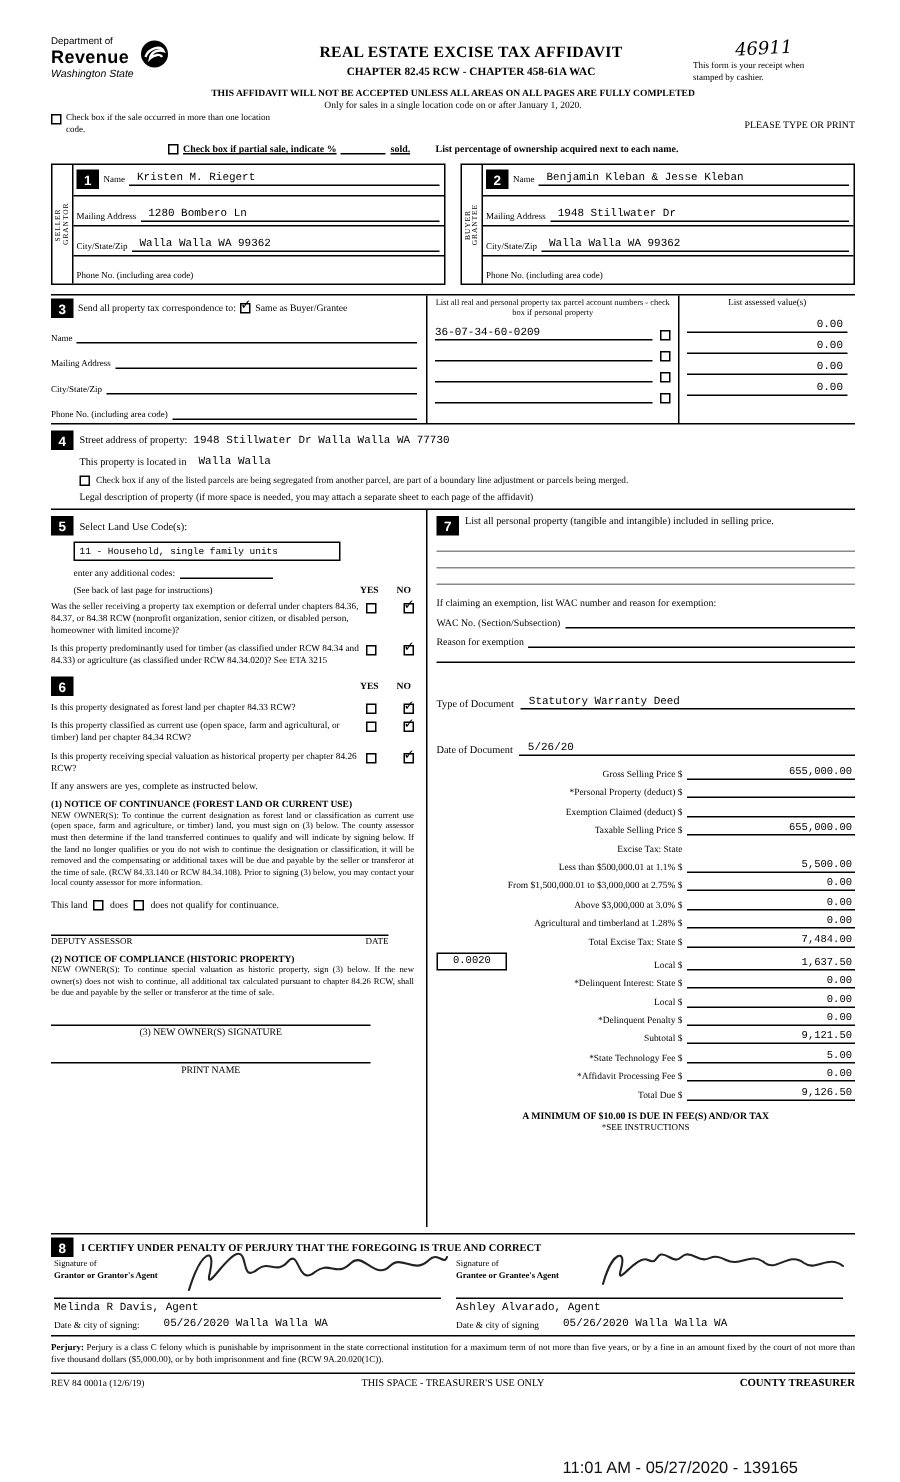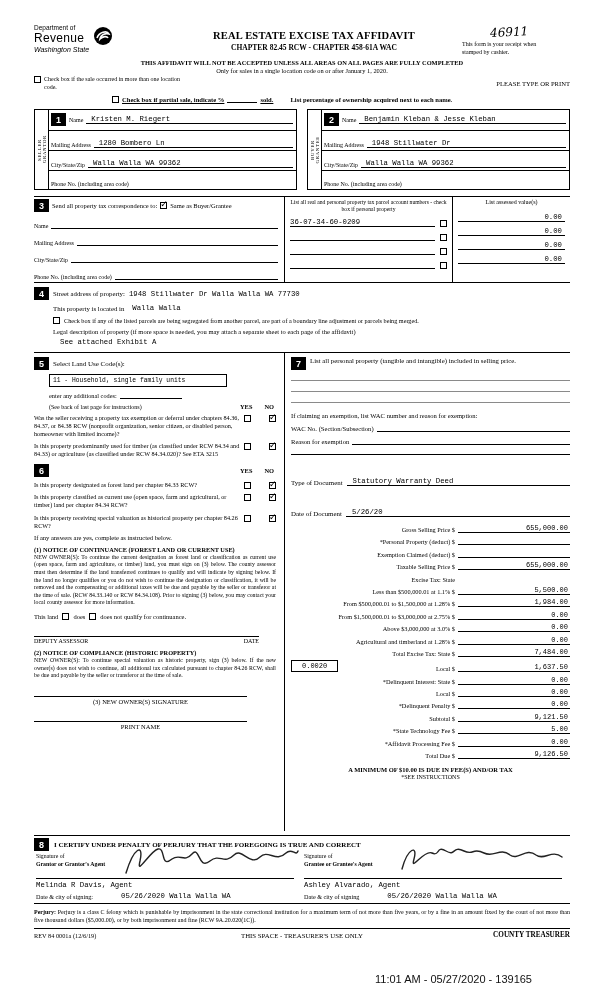--- a/index.html
+++ b/index.html
@@ -12,21 +12,21 @@
   .u{text-decoration:underline}
   .secnum{display:inline-flex;align-items:center;justify-content:center;background:#000;color:#fff;width:15px;height:13px;font-weight:bold;font-size:9px;font-family:"Liberation Sans",sans-serif;flex:none}
   .cb{display:inline-block;width:7px;height:7px;border:1px solid #000;position:relative;flex:none;background:#fff;vertical-align:middle}
   .cb.checked::after{content:"\2713";position:absolute;left:-1px;top:-4px;font-size:9px;font-weight:bold;font-family:"DejaVu Sans",sans-serif}
   .spacer{flex:1}
   
   .hrow1{display:flex;align-items:flex-start}
   .logo-block{width:132px}
   .dor{display:flex;gap:4px;font-family:"Liberation Sans",sans-serif}
   .dept1{font-size:6.5px}
-  .dept2{font-size:12px;font-weight:normal;letter-spacing:.3px}
+  .dept2{font-size:12px;font-weight:bold;letter-spacing:.3px}
   .dept3{font-size:7px;font-style:italic;margin-top:1px}
   .logo-svg{width:20px;height:20px;margin-top:2px}
   .title-block{flex:1;text-align:center;padding-top:6px}
   .ftitle{font-size:10.5px;font-weight:bold;letter-spacing:.2px}
   .fchapter{font-size:7.5px;font-weight:bold;margin-top:2px}
   .right-block{width:108px;position:relative;padding-top:0}
   .hand-num{font-size:12px;transform:rotate(-3deg);margin-left:28px}
   .receipt-note{font-size:6px;margin-top:3px;width:92px;line-height:1.25}
   .warn{text-align:center;font-weight:bold;font-size:6.4px;margin-top:3px}
   .only{text-align:center;font-size:6.4px;margin-top:1px}
@@ -119,21 +119,21 @@
   .seeinstr{font-size:6px;text-align:center;margin-top:1px}
   
   .sec8{border-top:1px solid #000;border-bottom:1px solid #000;margin-top:4px;position:relative;padding:2px 0 3px 0}
   .s8head{display:flex;gap:5px;align-items:center}
   .certify{font-size:7px;font-weight:bold}
   .s8body{display:flex;margin-top:2px}
   .s8col{width:50%;position:relative;padding:0 8px 0 2px}
   .s8siglabel{font-size:5.8px;line-height:1.3;width:90px}
   .s8line{border-bottom:1px solid #000;margin-top:10px}
   .s8print{font-size:7.3px;text-align:left;margin-top:2px}
-  .s8date{display:flex;align-items:flex-end;gap:20px;font-size:6.2px;margin-top:3px}
+  .s8date{display:flex;align-items:flex-end;gap:8px;font-size:6.2px;margin-top:3px}
   .s8dateval{font-size:7.3px;border-bottom:none;padding-left:8px}
   .sig-svg{position:absolute;pointer-events:none}
   .sig-grantor{top:-16px;left:86px;width:180px;height:46px}
   .sig-grantee{top:-14px;left:96px;width:170px;height:42px}
   
   .perjury{font-size:6px;line-height:1.35;text-align:justify;margin-top:4px}
   .perjury .plead{font-weight:bold}
   .footer{border-top:1px solid #000;margin-top:4px;display:flex;align-items:flex-end;padding-top:2px}
   .rev{font-size:6.3px;width:150px}
   .tspace{font-size:6.8px;flex:1;text-align:center}
@@ -308,21 +308,20 @@
     </div>
     <div class="s4row2">
       <span>This property is located in</span>
       <span class="s4loc mono">Walla Walla</span>
     </div>
     <div class="s4row3">
       <span class="cb"></span>
       <span>Check box if any of the listed parcels are being segregated from another parcel, are part of a boundary line adjustment or parcels being merged.</span>
     </div>
     <div class="s4row4">Legal description of property (if more space is needed, you may attach a separate sheet to each page of the affidavit)</div>
-    <div class="s4row5 mono">See attached Exhibit A</div>
   </div>
 
   <div class="cols">
 
     <div class="col-left">
       <div class="s5head">
         <span class="secnum">5</span>
         <span class="s5title">Select Land Use Code(s):</span>
       </div>
       <div class="landuse-box mono">11 - Household, single family units</div>
@@ -467,26 +466,20 @@
         <div class="trow noline">
             <span class="tlbl">Excise Tax: State</span>
             <span class="tline">
               <span class="tval mono"></span>
             </span>
           </div>
         <div class="trow">
             <span class="tlbl">Less than $500,000.01 at 1.1% $</span>
             <span class="tline">
               <span class="tval mono">5,500.00</span>
-            </span>
-          </div>
-        <div class="trow">
-            <span class="tlbl">From $500,000.01 to $1,500,000 at 1.28% $</span>
-            <span class="tline">
-              <span class="tval mono">1,984.00</span>
             </span>
           </div>
         <div class="trow">
             <span class="tlbl">From $1,500,000.01 to $3,000,000 at 2.75% $</span>
             <span class="tline">
               <span class="tval mono">0.00</span>
             </span>
           </div>
         <div class="trow">
             <span class="tlbl">Above $3,000,000 at 3.0% $</span>

